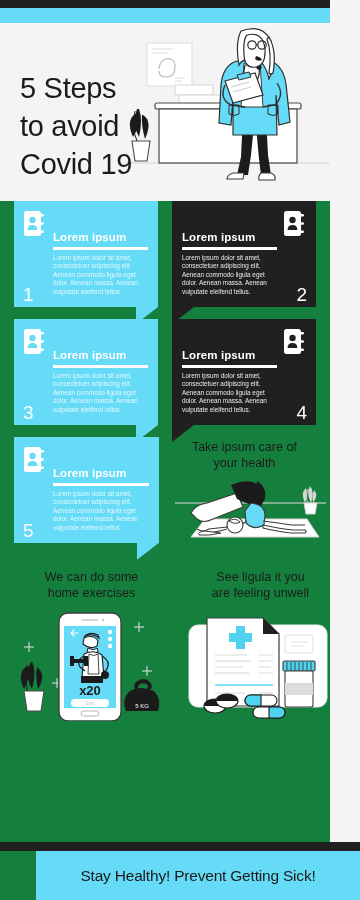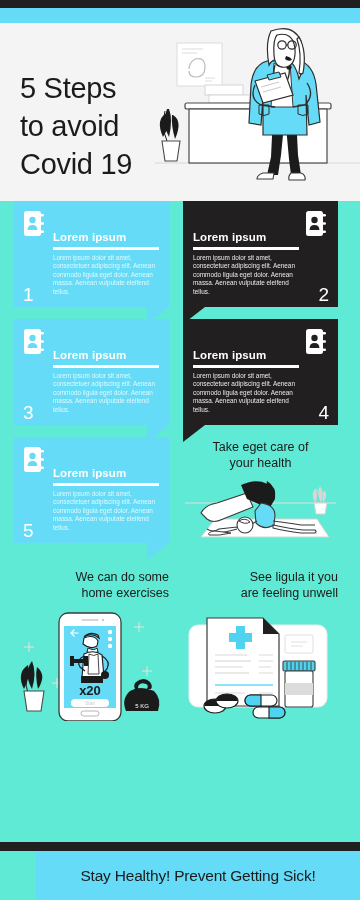--- a/index.html
+++ b/index.html
@@ -2,21 +2,21 @@
 <html><head>
 <meta charset="utf-8">
 <style>
   * { box-sizing: border-box; margin: 0; padding: 0; }
   html, body {
     width: 360px; height: 900px;
     background: #f4f4f4;
     font-family: "Liberation Sans", sans-serif;
     overflow: hidden;
   }
-  .page { position: relative; width: 360px; height: 900px; background: #5eead4; }
+  .page { position: relative; width: 330px; height: 900px; background: #15803d; }
 
   
   .topbar-dark { height: 8px; background: #211f1f; }
   .topbar-cyan { height: 15px; background: #66dbf7; }
 
   
   .header { position: relative; height: 178px; background: #f4f4f4; overflow: hidden; }
   .header-title {
     position: absolute; left: 20px; top: 46px;
     font-size: 29px; line-height: 38px; font-weight: 400;
@@ -75,21 +75,21 @@
     font-size: 12.5px; line-height: 16px; color: #1b1b1b;
     text-align: center; white-space: pre-line; padding-top: 2px;
   }
   .health-art { position: absolute; left: 0; top: 38px; width: 155px; height: 68px; }
 
   
   .bottom { display: flex; gap: 14px; padding: 14px 14px 0 14px; }
   .bpanel { width: 155px; }
   .bpanel-title {
     font-size: 12.5px; line-height: 16px; color: #1b1b1b;
-    text-align: right; white-space: pre-line;
+    text-align: center; white-space: pre-line;
   }
   .bpanel-art { margin-top: 8px; width: 155px; height: 112px; }
 
   
   .footer-wrap { position: absolute; left: 0; bottom: 0; width: 360px; }
   .footer-dark { height: 9px; background: #211f1f; }
   .footer-cyan {
     height: 49px; background: #66dbf7;
     display: flex; align-items: center; justify-content: center; margin-left: 36px;
   }
@@ -273,21 +273,21 @@
             <div class="card-title">Lorem ipsum</div>
             <div class="card-rule"></div>
           </div>
         </div>
         <div class="card-body">Lorem ipsum dolor sit amet, consectetuer adipiscing elit. Aenean commodo ligula eget dolor. Aenean massa. Aenean vulputate eleifend tellus.</div>
         <div class="card-num">5</div>
         <div class="tail"></div>
       </div>
 
       <div class="health-panel">
-        <div class="health-title">Take eget care of
+        <div class="health-title">Take ipsum care of
 your health</div>
         <svg class="health-art" viewBox="0 0 155 68">
           <line x1="2" y1="28" x2="153" y2="28" stroke="#e0e0e0" stroke-width="1"></line>
 
           <path d="M18 62 l14 -18 h102 l12 18z" fill="#fff" stroke="#d3d3d3" stroke-width="1"></path>
 
           <path d="M135 14 q-3 9 0 14" fill="none" stroke="#cfcfcf" stroke-width="1"></path>
           <path d="M133 13 q-6 5 -1 15 q3 -9 1 -15z" fill="#d7d7d7"></path>
           <path d="M137 11 q5 6 1 17 q-5 -10 -1 -17z" fill="#d7d7d7"></path>
           <path d="M141 15 q5 5 -1 13 q-1 -8 1 -13z" fill="#d7d7d7"></path>

